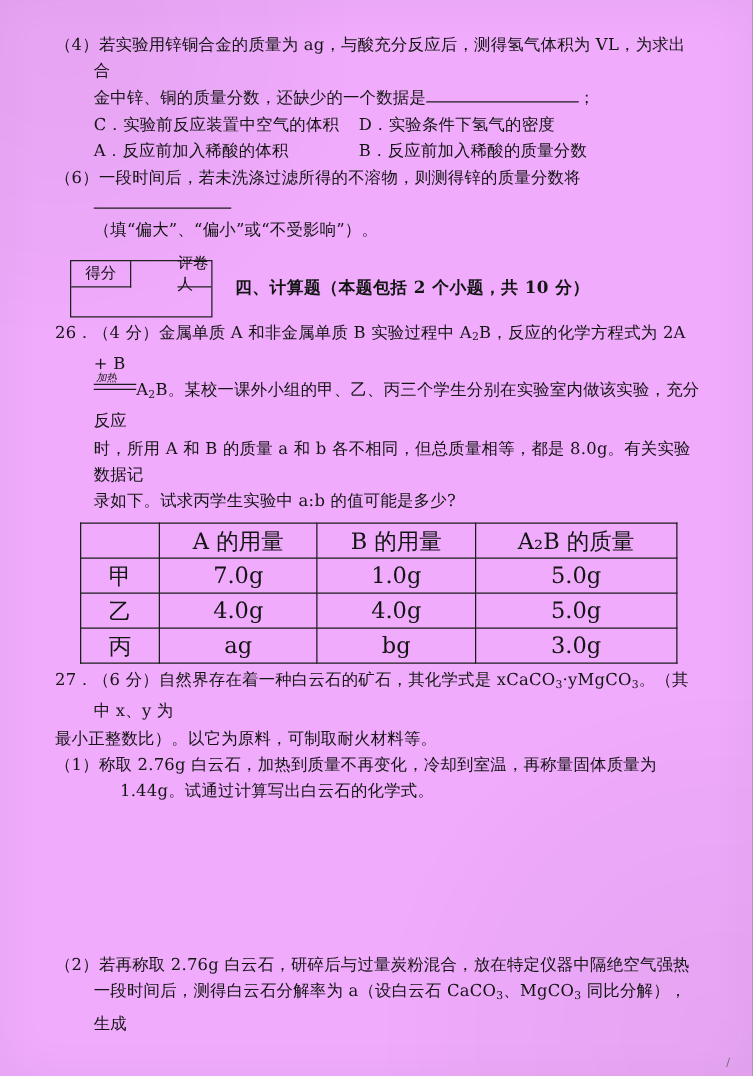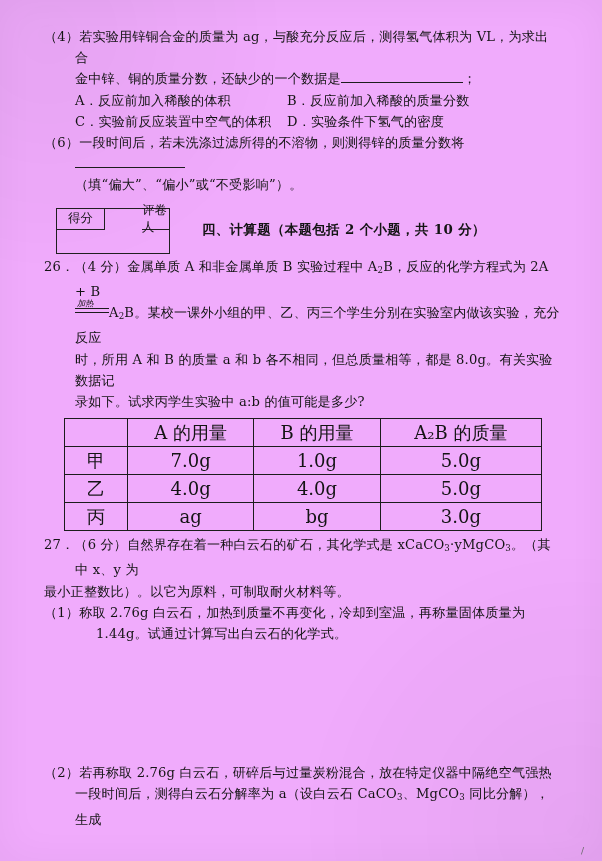--- a/index.html
+++ b/index.html
@@ -92,21 +92,21 @@
     display: flex;
     align-items: center;
     justify-content: center;
     font-size: 12.4px;
   }
   .sc-c1 { border-right: 1.2px solid #202020; border-bottom: 1.2px solid #202020; }
   .sc-c2 { border-bottom: 1.2px solid #202020; }
   .sc-c3 { border-right: 1.2px solid #202020; }
   .section-title {
     position: absolute;
-    left: 158px;
+    left: 144px;
     top: 13px;
     font-weight: 700;
     font-size: 13.4px;
     letter-spacing: .4px;
   }
 
   
   .dtable-wrap {
     margin-top: 6px;
     margin-bottom: 3px;
@@ -194,26 +194,26 @@
   <div class="sheet">
 
     <div class="blk q-item">
       <div class="hang">
         <span>（4）</span><span>若实验用锌铜合金的质量为 ag，与酸充分反应后，测得氢气体积为 VL，为求出合</span>
       </div>
       <div class="indent-1">
         <span>金中锌、铜的质量分数，还缺少的一个数据是</span><span class="blank b-120"></span><span>；</span>
       </div>
       <div class="opts">
+        <div class="opt-col">C．实验前反应装置中空气的体积</div>
+        <div class="opt-col">D．实验条件下氢气的密度</div>
+      </div>
+      <div class="opts">
         <div class="opt-col">A．反应前加入稀酸的体积</div>
         <div class="opt-col">B．反应前加入稀酸的质量分数</div>
-      </div>
-      <div class="opts">
-        <div class="opt-col">C．实验前反应装置中空气的体积</div>
-        <div class="opt-col">D．实验条件下氢气的密度</div>
       </div>
     </div>
 
 
     <div class="blk q-item">
       <div class="hang">
         <span>（6）</span><span>一段时间后，若未洗涤过滤所得的不溶物，则测得锌的质量分数将</span><span class="blank b-110"></span>
       </div>
       <div class="indent-1">（填“偏大”、“偏小”或“不受影响”）。</div>
     </div>

